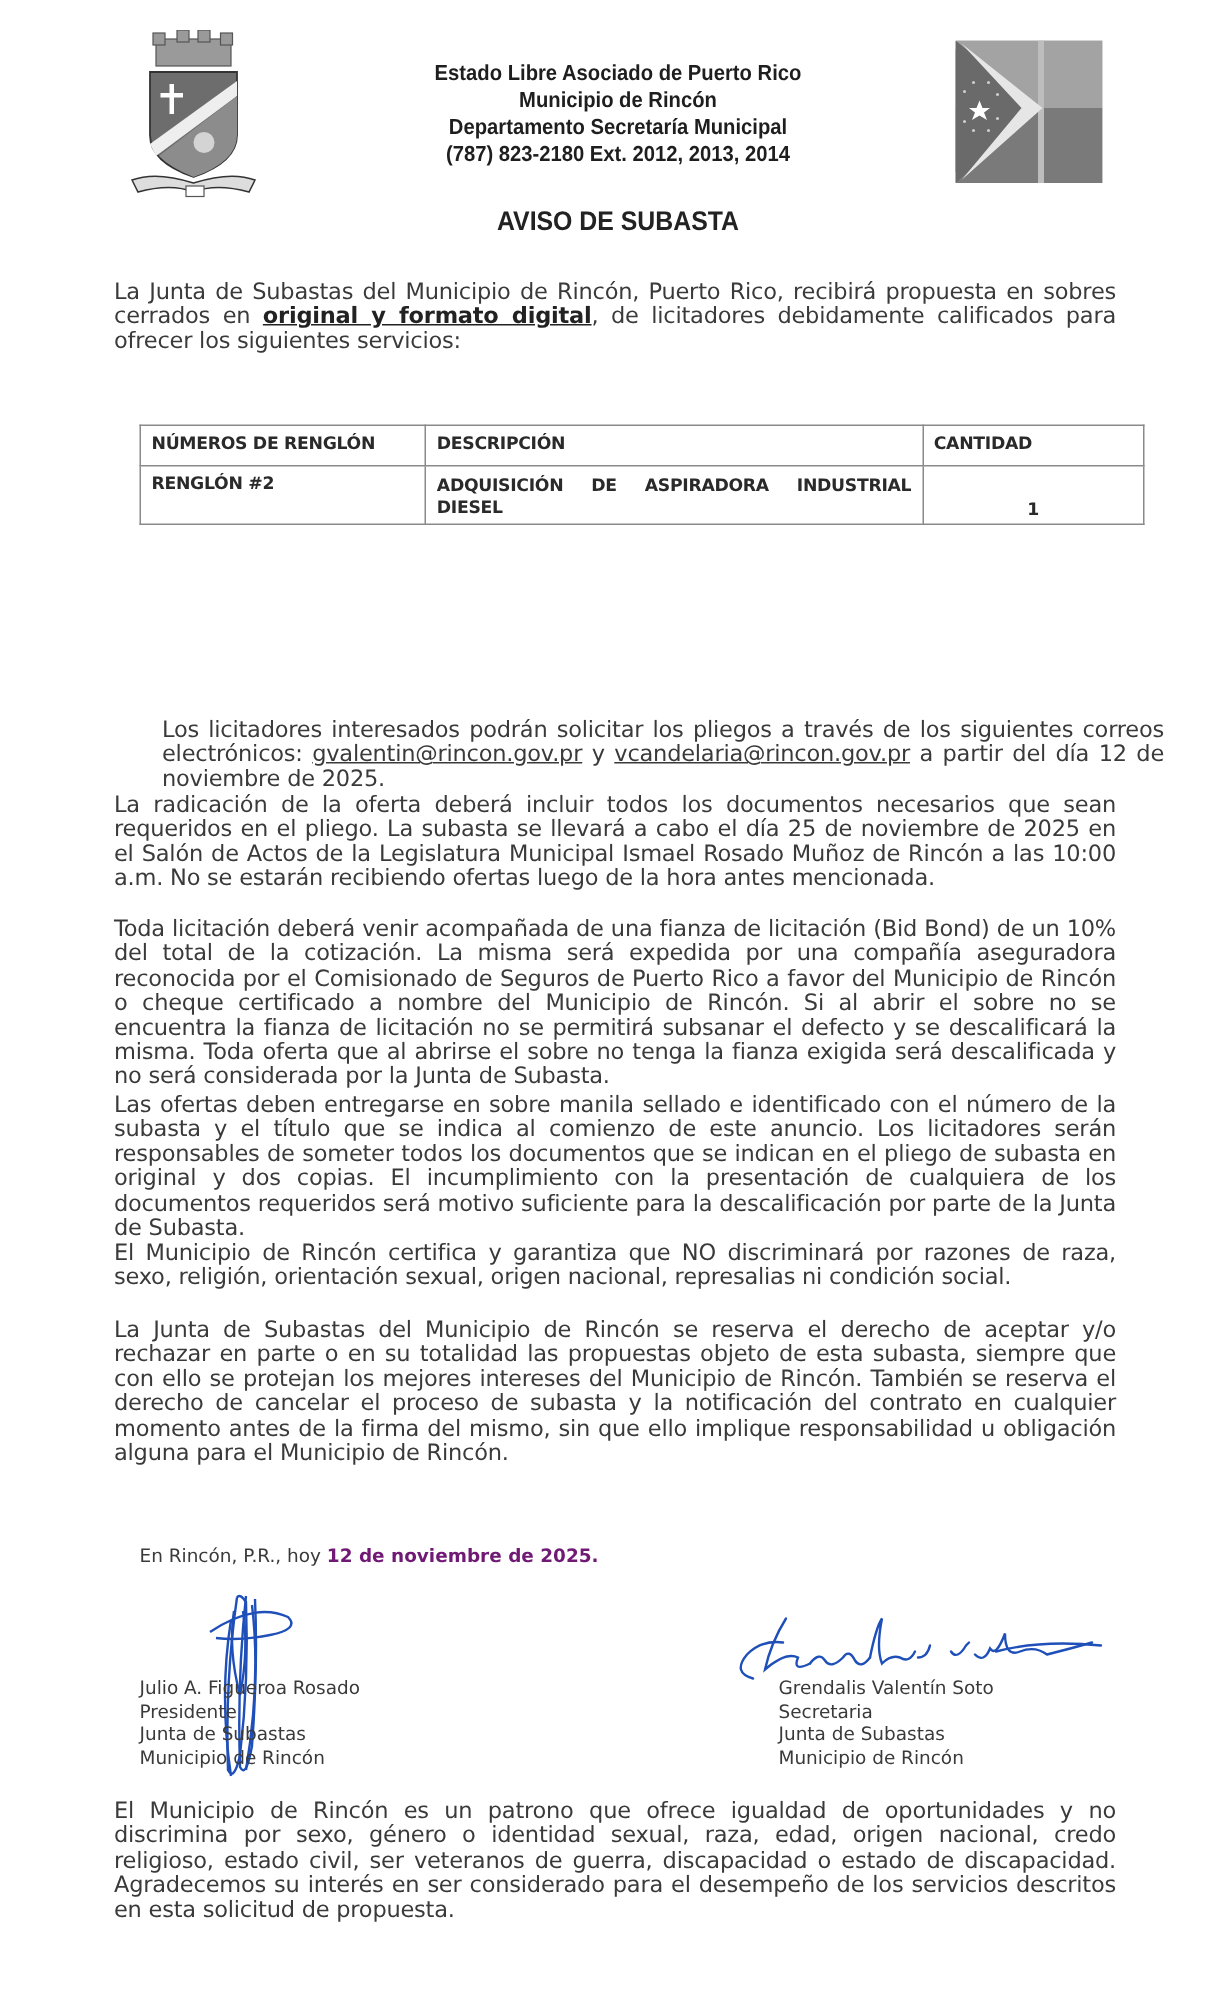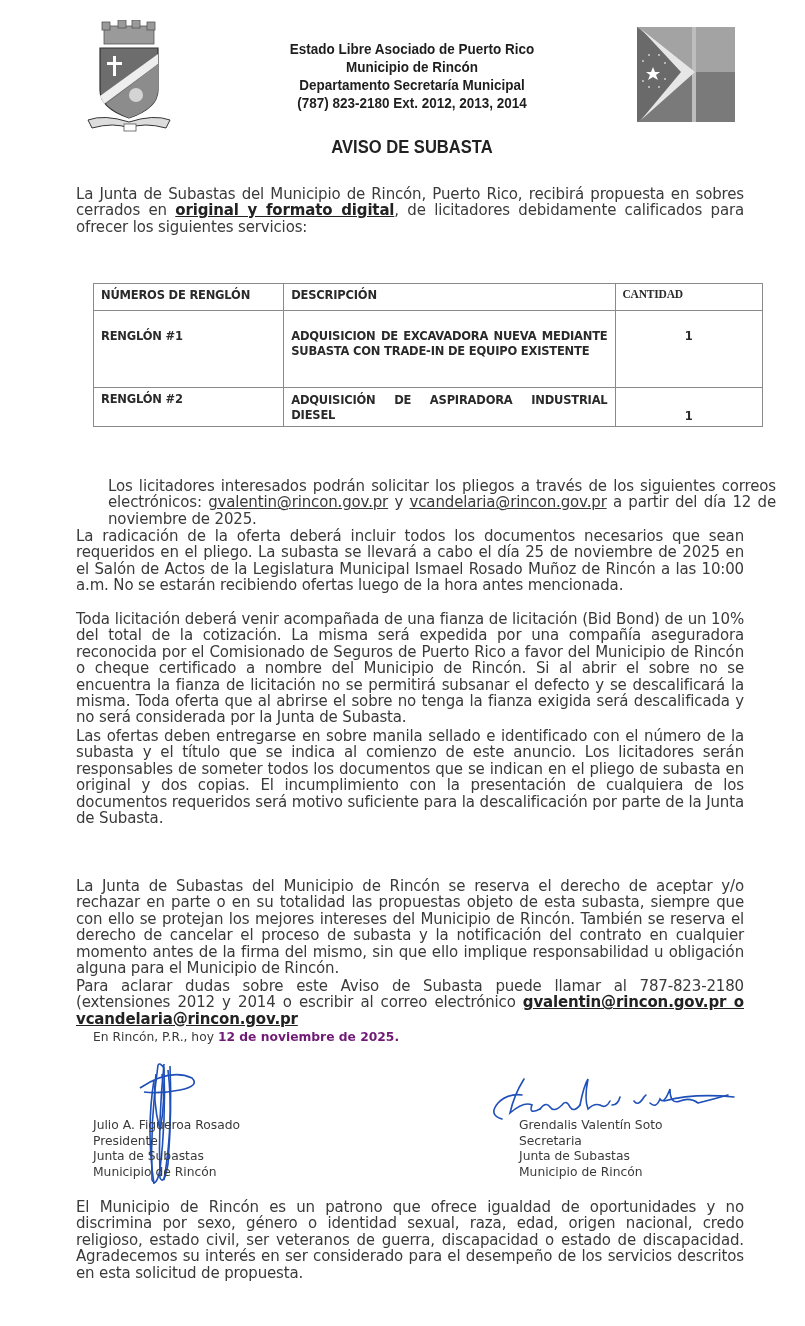--- a/index.html
+++ b/index.html
@@ -36,21 +36,21 @@
   
   table.items {
     position: absolute; left: 93px; top: 283px; width: 670px; border-collapse: collapse;
     font-size: 11.5px; font-weight: bold; color: #2a2a2a;
   }
   table.items td, table.items th {
     border: 1px solid #8a8a8a; padding: 4px 7px; vertical-align: top; letter-spacing: -0.2px; margin-left: 36px;
   }
   table.items th { font-weight: bold; text-align: left; height: 18px; }
   th.c-desc, th.c-qty { text-align: center; }
-  th.c-qty { text-align: left; font-family: Liberation Serif, serif; }
+  th.c-qty { text-align: left; }
   .col-num { width: 178px; }
   .col-desc { width: 310px; }
   .col-qty { width: 138px; }
   td.desc { text-align: justify; line-height: 15px; }
   td.qty { text-align: center; }
   tr.r1 td { height: 54px; padding-top: 18px; }
   tr.r2 td { height: 30px; }
   tr.r3 td { height: 34px; padding-top: 14px; }
   tr.r2 td.desc, tr.r2 td.qty { vertical-align: bottom; padding-bottom: 3px; }
   
@@ -124,45 +124,38 @@
         <col class="col-num">
         <col class="col-desc">
         <col class="col-qty">
       </colgroup>
     <tbody>
         <tr>
       <th>NÚMEROS DE RENGLÓN</th>
       <th class="c-desc">DESCRIPCIÓN</th>
       <th class="c-qty">CANTIDAD</th>
     </tr>
-    <tr class="r1">
-      <td>RENGLÓN #1</td>
-      <td class="desc">ADQUISICION DE EXCAVADORA NUEVA MEDIANTE SUBASTA CON TRADE-IN DE EQUIPO EXISTENTE</td>
-      <td class="qty">1</td>
-    </tr>
     <tr class="r2">
       <td>RENGLÓN #2</td>
       <td class="desc">ADQUISICIÓN DE ASPIRADORA INDUSTRIAL DIESEL</td>
       <td class="qty">1</td>
     </tr>
   </tbody>
     </table>
 
   <div class="para" style="top:478px;margin-left:32px;">
     <span>Los licitadores interesados podrán solicitar los pliegos a través de los siguientes correos electrónicos: </span><a class="u" style="color:#3a3a3a;">gvalentin@rincon.gov.pr</a><span> y </span><a class="u" style="color:#3a3a3a;">vcandelaria@rincon.gov.pr</a><span> a partir del día 12 de noviembre de 2025.</span>
   </div>
 
   <div class="para" style="top:528px;">La radicación de la oferta deberá incluir todos los documentos necesarios que sean requeridos en el pliego. La subasta se llevará a cabo el día 25 de noviembre de 2025 en el Salón de Actos de la Legislatura Municipal Ismael Rosado Muñoz de Rincón a las 10:00 a.m. No se estarán recibiendo ofertas luego de la hora antes mencionada.</div>
   <div class="para" style="top:611px;">Toda licitación deberá venir acompañada de una fianza de licitación (Bid Bond) de un 10% del total de la cotización. La misma será expedida por una compañía aseguradora reconocida por el Comisionado de Seguros de Puerto Rico a favor del Municipio de Rincón o cheque certificado a nombre del Municipio de Rincón. Si al abrir el sobre no se encuentra la fianza de licitación no se permitirá subsanar el defecto y se descalificará la misma. Toda oferta que al abrirse el sobre no tenga la fianza exigida será descalificada y no será considerada por la Junta de Subasta.</div>
   <div class="para" style="top:728px;">Las ofertas deben entregarse en sobre manila sellado e identificado con el número de la subasta y el título que se indica al comienzo de este anuncio. Los licitadores serán responsables de someter todos los documentos que se indican en el pliego de subasta en original y dos copias. El incumplimiento con la presentación de cualquiera de los documentos requeridos será motivo suficiente para la descalificación por parte de la Junta de Subasta.</div>
+  <div class="para" style="top:827px;">El Municipio de Rincón certifica y garantiza que NO discriminará por razones de raza, sexo, religión, orientación sexual, origen nacional, represalias ni condición social.</div>
   <div class="para" style="top:878px;">La Junta de Subastas del Municipio de Rincón se reserva el derecho de aceptar y/o rechazar en parte o en su totalidad las propuestas objeto de esta subasta, siempre que con ello se protejan los mejores intereses del Municipio de Rincón. También se reserva el derecho de cancelar el proceso de subasta y la notificación del contrato en cualquier momento antes de la firma del mismo, sin que ello implique responsabilidad u obligación alguna para el Municipio de Rincón.</div>
 
-  <div class="para" style="top:978px;">
-    <span>Para aclarar dudas sobre este Aviso de Subasta puede llamar al 787-823-2180 (extensiones 2012 y 2014 o escribir al correo electrónico </span><a class="bold-u">gvalentin@rincon.gov.pr o vcandelaria@rincon.gov.pr</a>
-  </div>
 
   <div class="date-line">
     <span>En Rincón, P.R., hoy </span><b>12 de noviembre de 2025.</b>
   </div>
 
   <svg class="sig-ink" style="left:130px; top:1060px;" width="75" height="130" viewBox="0 0 75 130">
     <g fill="none" stroke="#1f4fb8" stroke-width="1.6">
       <path d="M28 5 Q20 60 22 120 Q26 128 30 110 Q36 60 34 8 Q30 2 28 5"></path>
       <path d="M34 4 Q28 60 30 118 Q34 126 38 104 Q42 50 40 6"></path>
       <path d="M24 20 Q16 70 24 124"></path>

